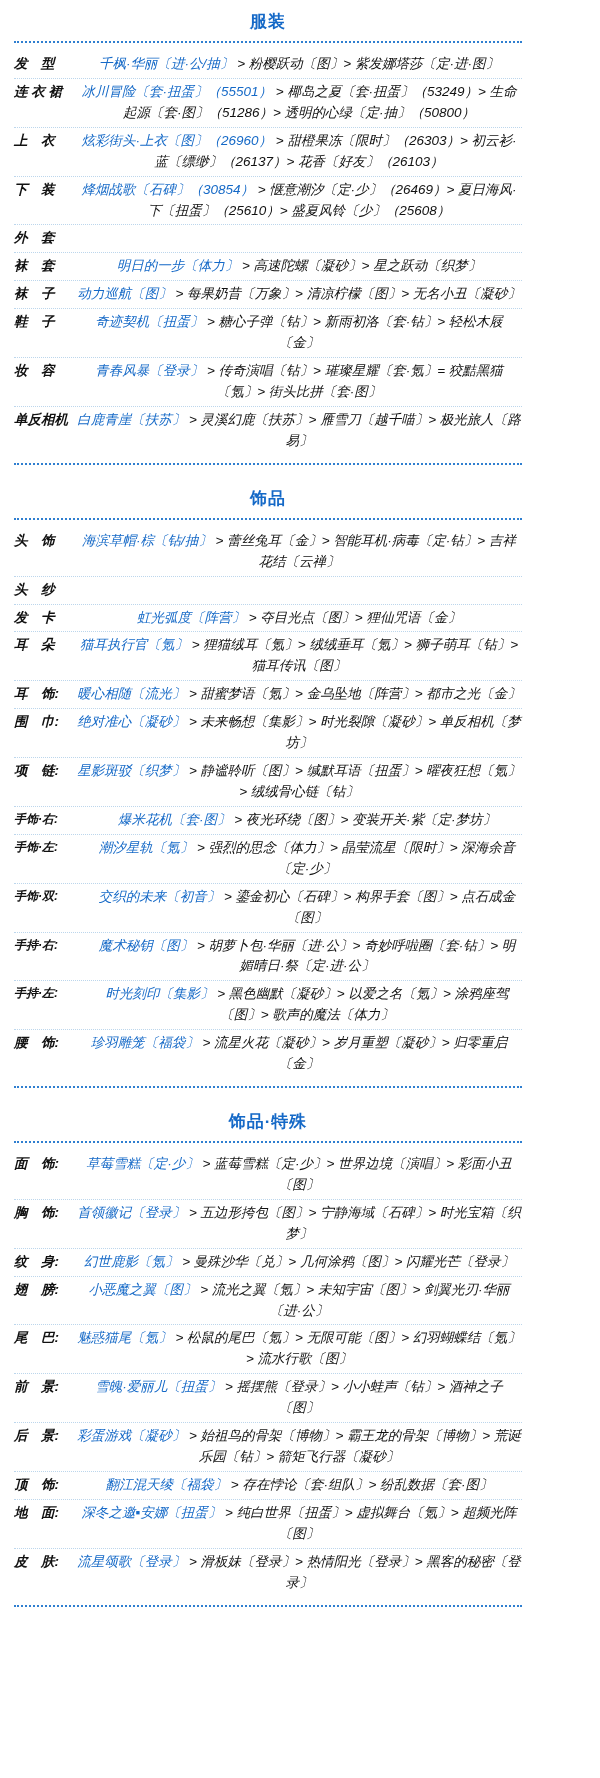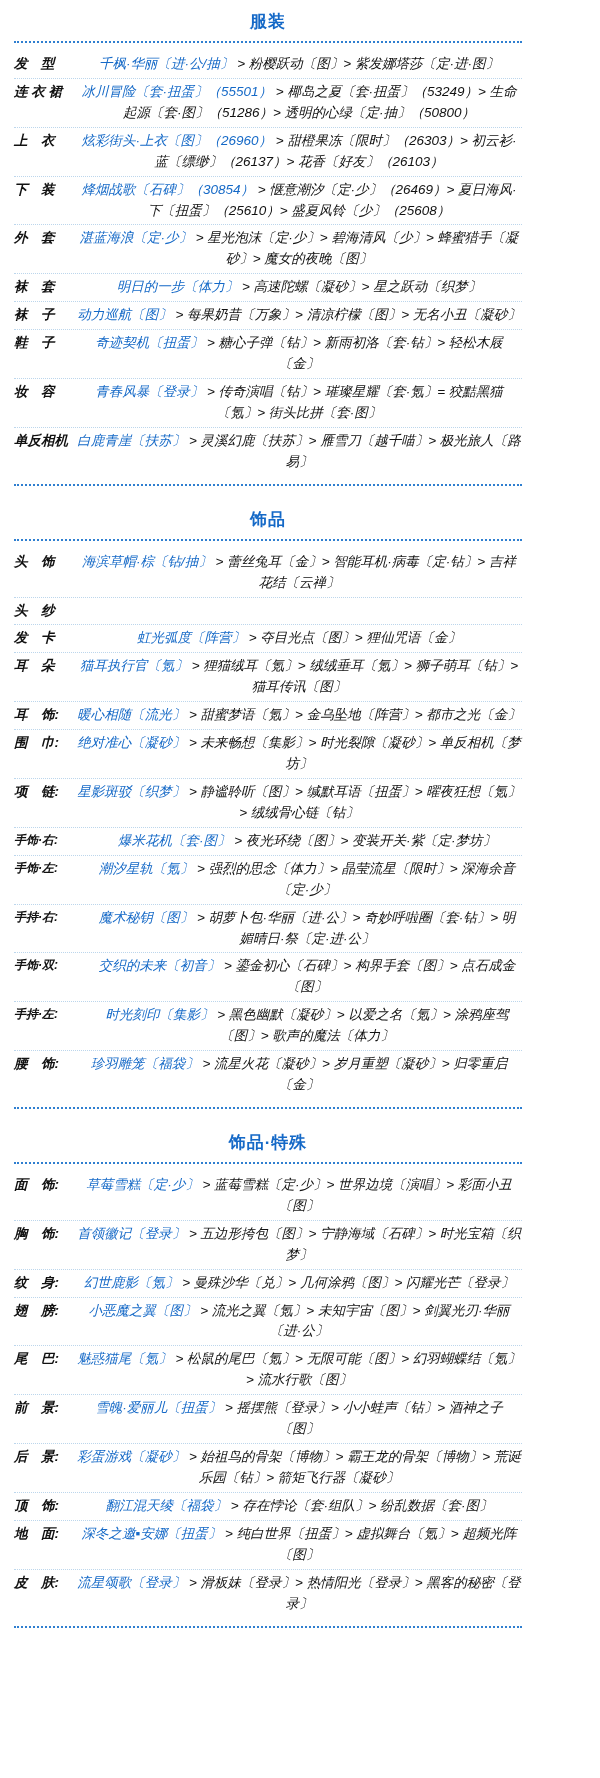--- a/index.html
+++ b/index.html
@@ -96,21 +96,20 @@
       <div class="row">
         <div class="label spread">上　衣</div>
         <div class="content"><span class="hl">炫彩街头·上衣〔图〕（26960）</span> <span>&gt; 甜橙果冻〔限时〕（26303）&gt; 初云衫·蓝〔缥缈〕（26137）&gt; 花香〔好友〕（26103）</span></div>
       </div>
       <div class="row">
         <div class="label spread">下　装</div>
         <div class="content"><span class="hl">烽烟战歌〔石碑〕（30854）</span> <span>&gt; 惬意潮汐〔定·少〕（26469）&gt; 夏日海风·下〔扭蛋〕（25610）&gt; 盛夏风铃〔少〕（25608）</span></div>
       </div>
       <div class="row">
         <div class="label spread">外　套</div>
-        <div class="content"><span class="hl">湛蓝海浪〔定·少〕</span> <span>&gt; 星光泡沫〔定·少〕&gt; 碧海清风〔少〕&gt; 蜂蜜猎手〔凝砂〕&gt; 魔女的夜晚〔图〕</span></div>
       </div>
       <div class="row">
         <div class="label spread">袜　套</div>
         <div class="content"><span class="hl">明日的一步〔体力〕</span> <span>&gt; 高速陀螺〔凝砂〕&gt; 星之跃动〔织梦〕</span></div>
       </div>
       <div class="row">
         <div class="label spread">袜　子</div>
         <div class="content"><span class="hl">动力巡航〔图〕</span> <span>&gt; 每果奶昔〔万象〕&gt; 清凉柠檬〔图〕&gt; 无名小丑〔凝砂〕</span></div>
       </div>
       <div class="row">
@@ -160,26 +159,26 @@
       </div>
       <div class="row">
         <div class="label wide">手饰·右:</div>
         <div class="content"><span class="hl">爆米花机〔套·图〕</span> <span>&gt; 夜光环绕〔图〕&gt; 变装开关·紫〔定·梦坊〕</span></div>
       </div>
       <div class="row">
         <div class="label wide">手饰·左:</div>
         <div class="content"><span class="hl">潮汐星轨〔氪〕</span> <span>&gt; 强烈的思念〔体力〕&gt; 晶莹流星〔限时〕&gt; 深海余音〔定·少〕</span></div>
       </div>
       <div class="row">
+        <div class="label wide">手饰·双:</div>
+        <div class="content"><span class="hl">交织的未来〔初音〕</span> <span>&gt; 鎏金初心〔石碑〕&gt; 构界手套〔图〕&gt; 点石成金〔图〕</span></div>
+      </div>
+      <div class="row">
         <div class="label wide">手持·右:</div>
         <div class="content"><span class="hl">魔术秘钥〔图〕</span> <span>&gt; 胡萝卜包·华丽〔进·公〕&gt; 奇妙呼啦圈〔套·钻〕&gt; 明媚晴日·祭〔定·进·公〕</span></div>
-      </div>
-      <div class="row">
-        <div class="label wide">手饰·双:</div>
-        <div class="content"><span class="hl">交织的未来〔初音〕</span> <span>&gt; 鎏金初心〔石碑〕&gt; 构界手套〔图〕&gt; 点石成金〔图〕</span></div>
       </div>
       <div class="row">
         <div class="label wide">手持·左:</div>
         <div class="content"><span class="hl">时光刻印〔集影〕</span> <span>&gt; 黑色幽默〔凝砂〕&gt; 以爱之名〔氪〕&gt; 涂鸦座驾〔图〕&gt; 歌声的魔法〔体力〕</span></div>
       </div>
       <div class="row">
         <div class="label">腰　饰:</div>
         <div class="content"><span class="hl">珍羽雕笼〔福袋〕</span> <span>&gt; 流星火花〔凝砂〕&gt; 岁月重塑〔凝砂〕&gt; 归零重启〔金〕</span></div>
       </div>
     </div>

